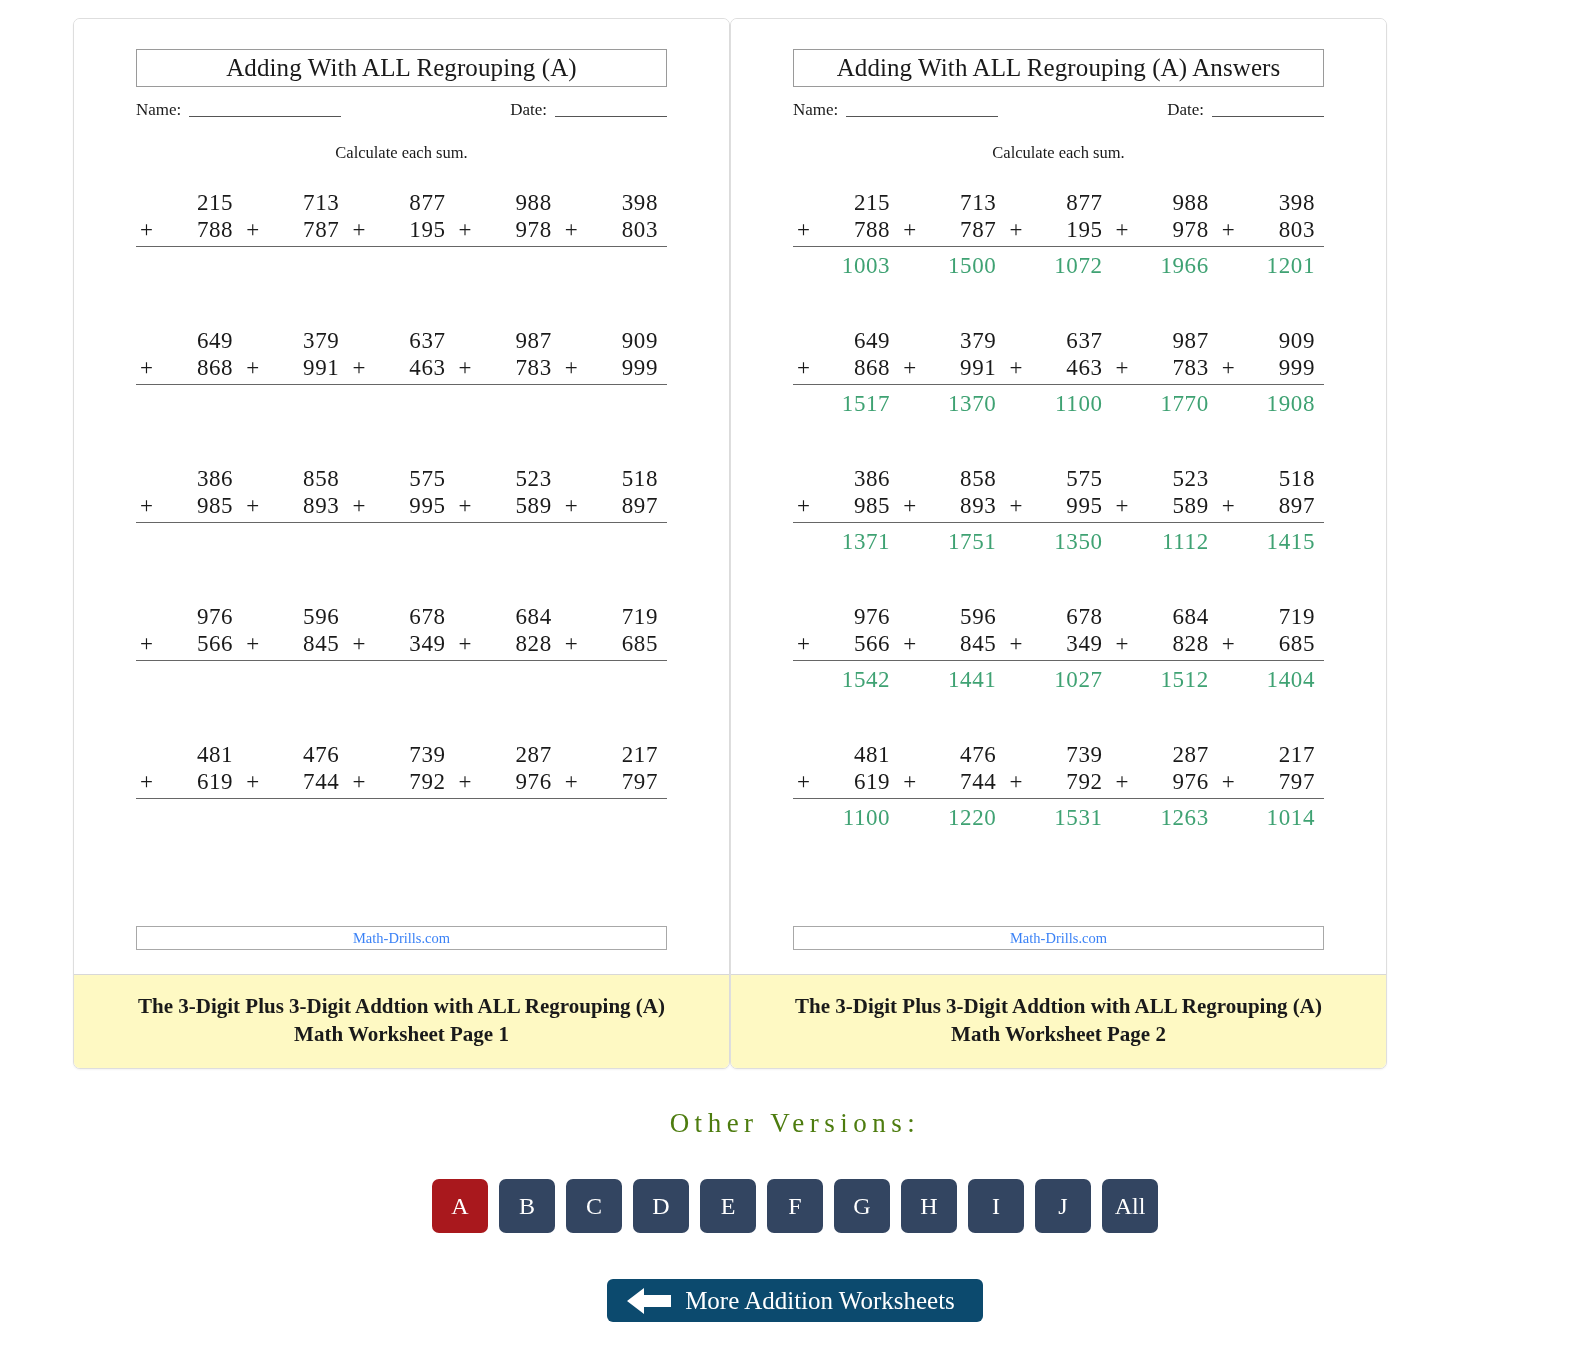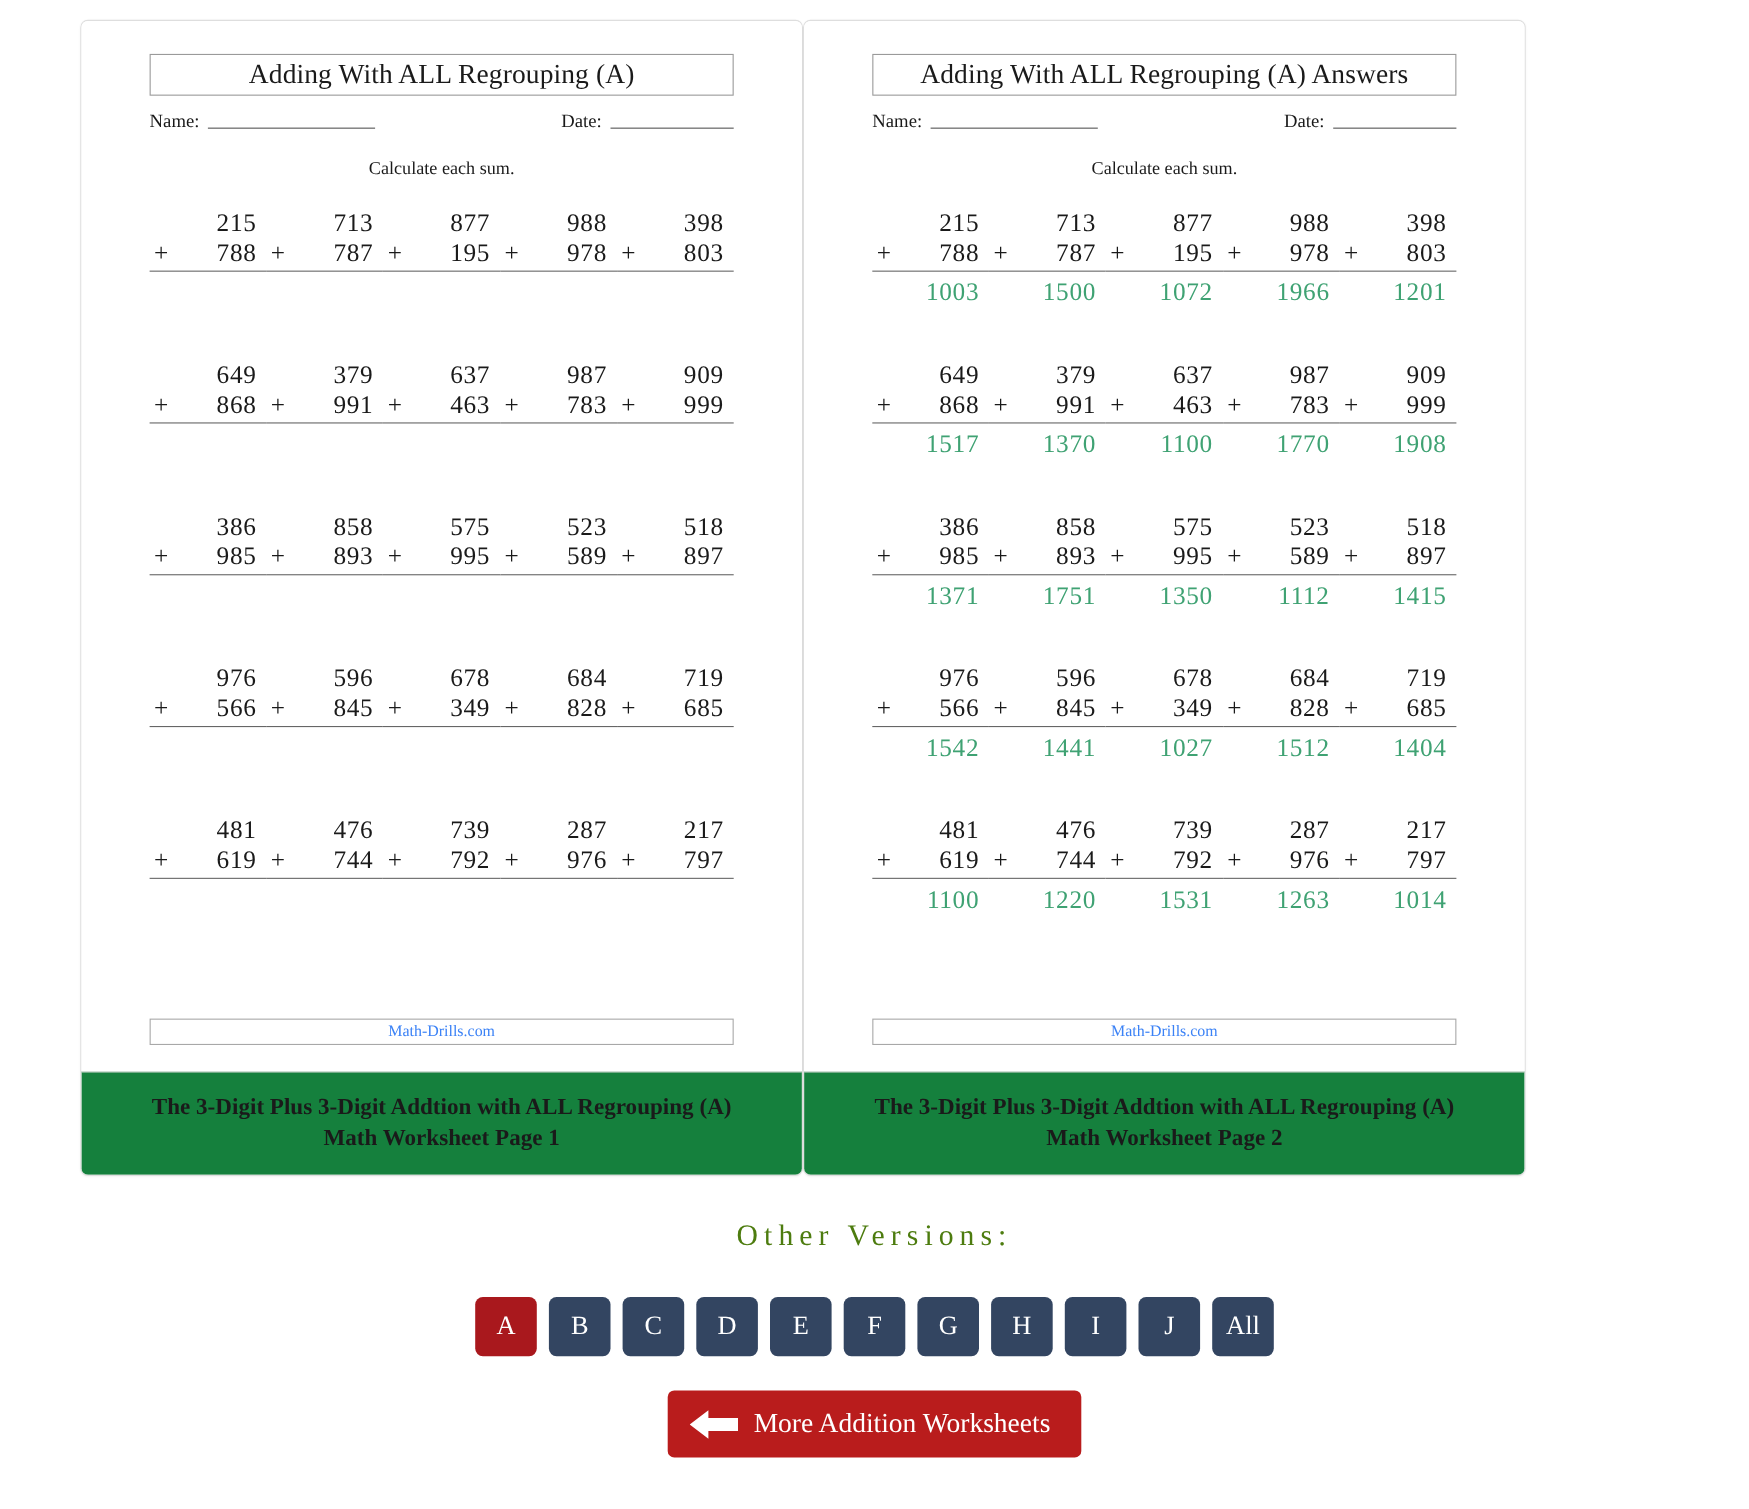--- a/index.html
+++ b/index.html
@@ -140,21 +140,21 @@
     border: 1px solid #a8a8a8;
     height: 24px;
     line-height: 22px;
     text-align: center;
     font-size: 14.5px;
     color: #3b82f6;
   }
 
   
   .caption {
-    background: #15803d;
+    background: #fef9c3;
     border-top: 1px solid #d8d8d8;
     text-align: center;
     font-size: 21px;
     font-weight: bold;
     color: #1a1a1a;
     padding: 17px 20px 19px 20px;
     line-height: 1.35;
   }
 
   
@@ -197,31 +197,32 @@
   
   .more-wrap {
     position: absolute;
     top: 1264px;
     left: 0;
     width: 1590px;
     display: flex;
     justify-content: center;
   }
   .more-btn {
-    background: #b91c1c;
+    background: #0c4a6e;
     color: #ffffff;
     border-radius: 6px;
-    height: 61px;
+    height: 43px;
     display: flex;
     align-items: center;
     gap: 14px;
     padding: 0 28px 0 20px;
     font-size: 25px;
     cursor: pointer;
     user-select: none;
+    margin-top: 15px;
   }
   .arrow-left {
     width: 44px;
     height: 30px;
     flex: 0 0 auto;
     display: block;
   }
 </style>
 </head>
 <body>

